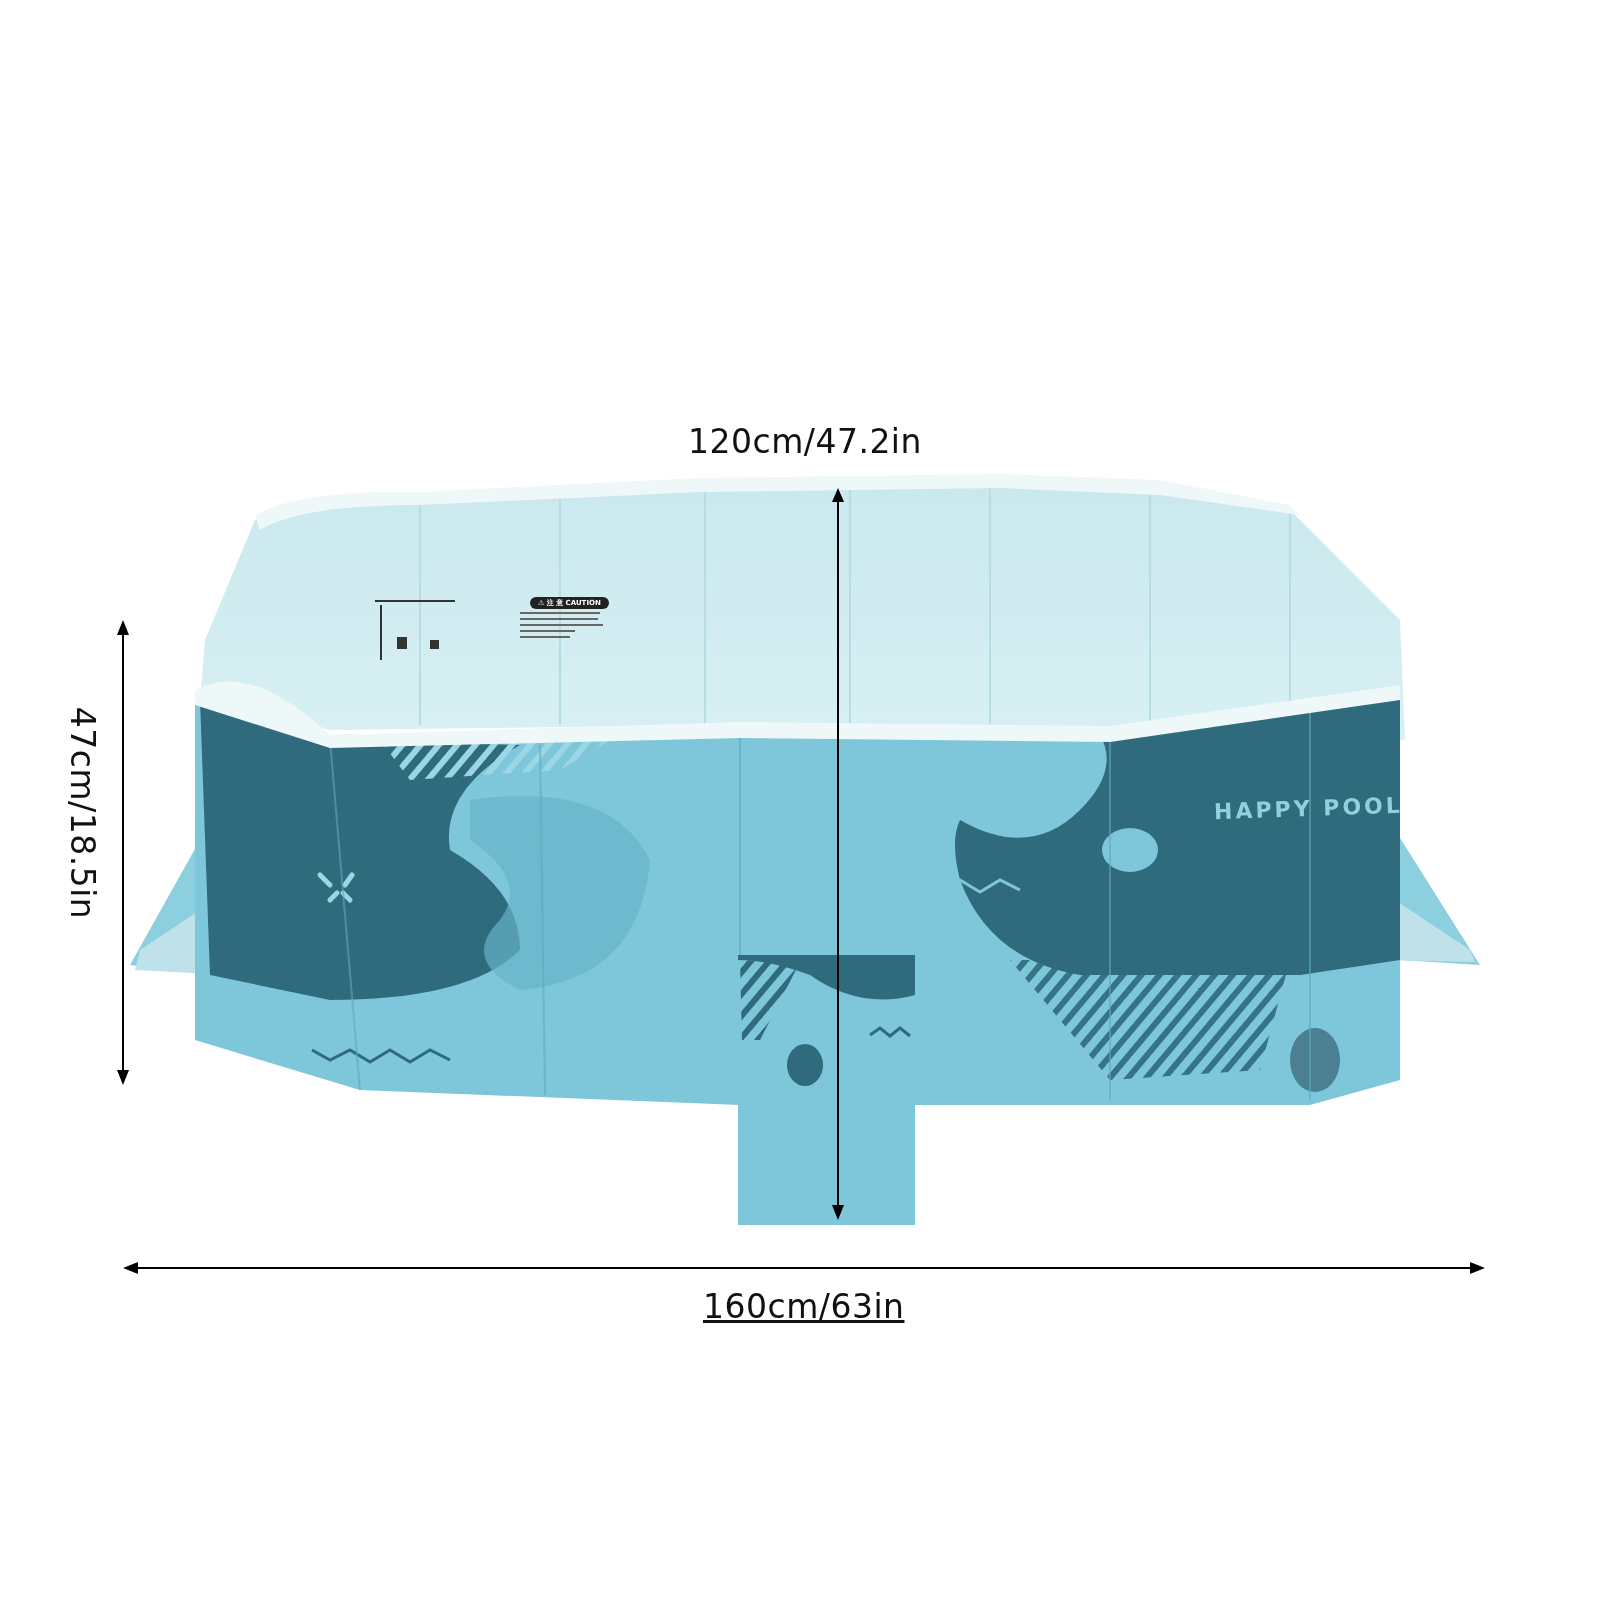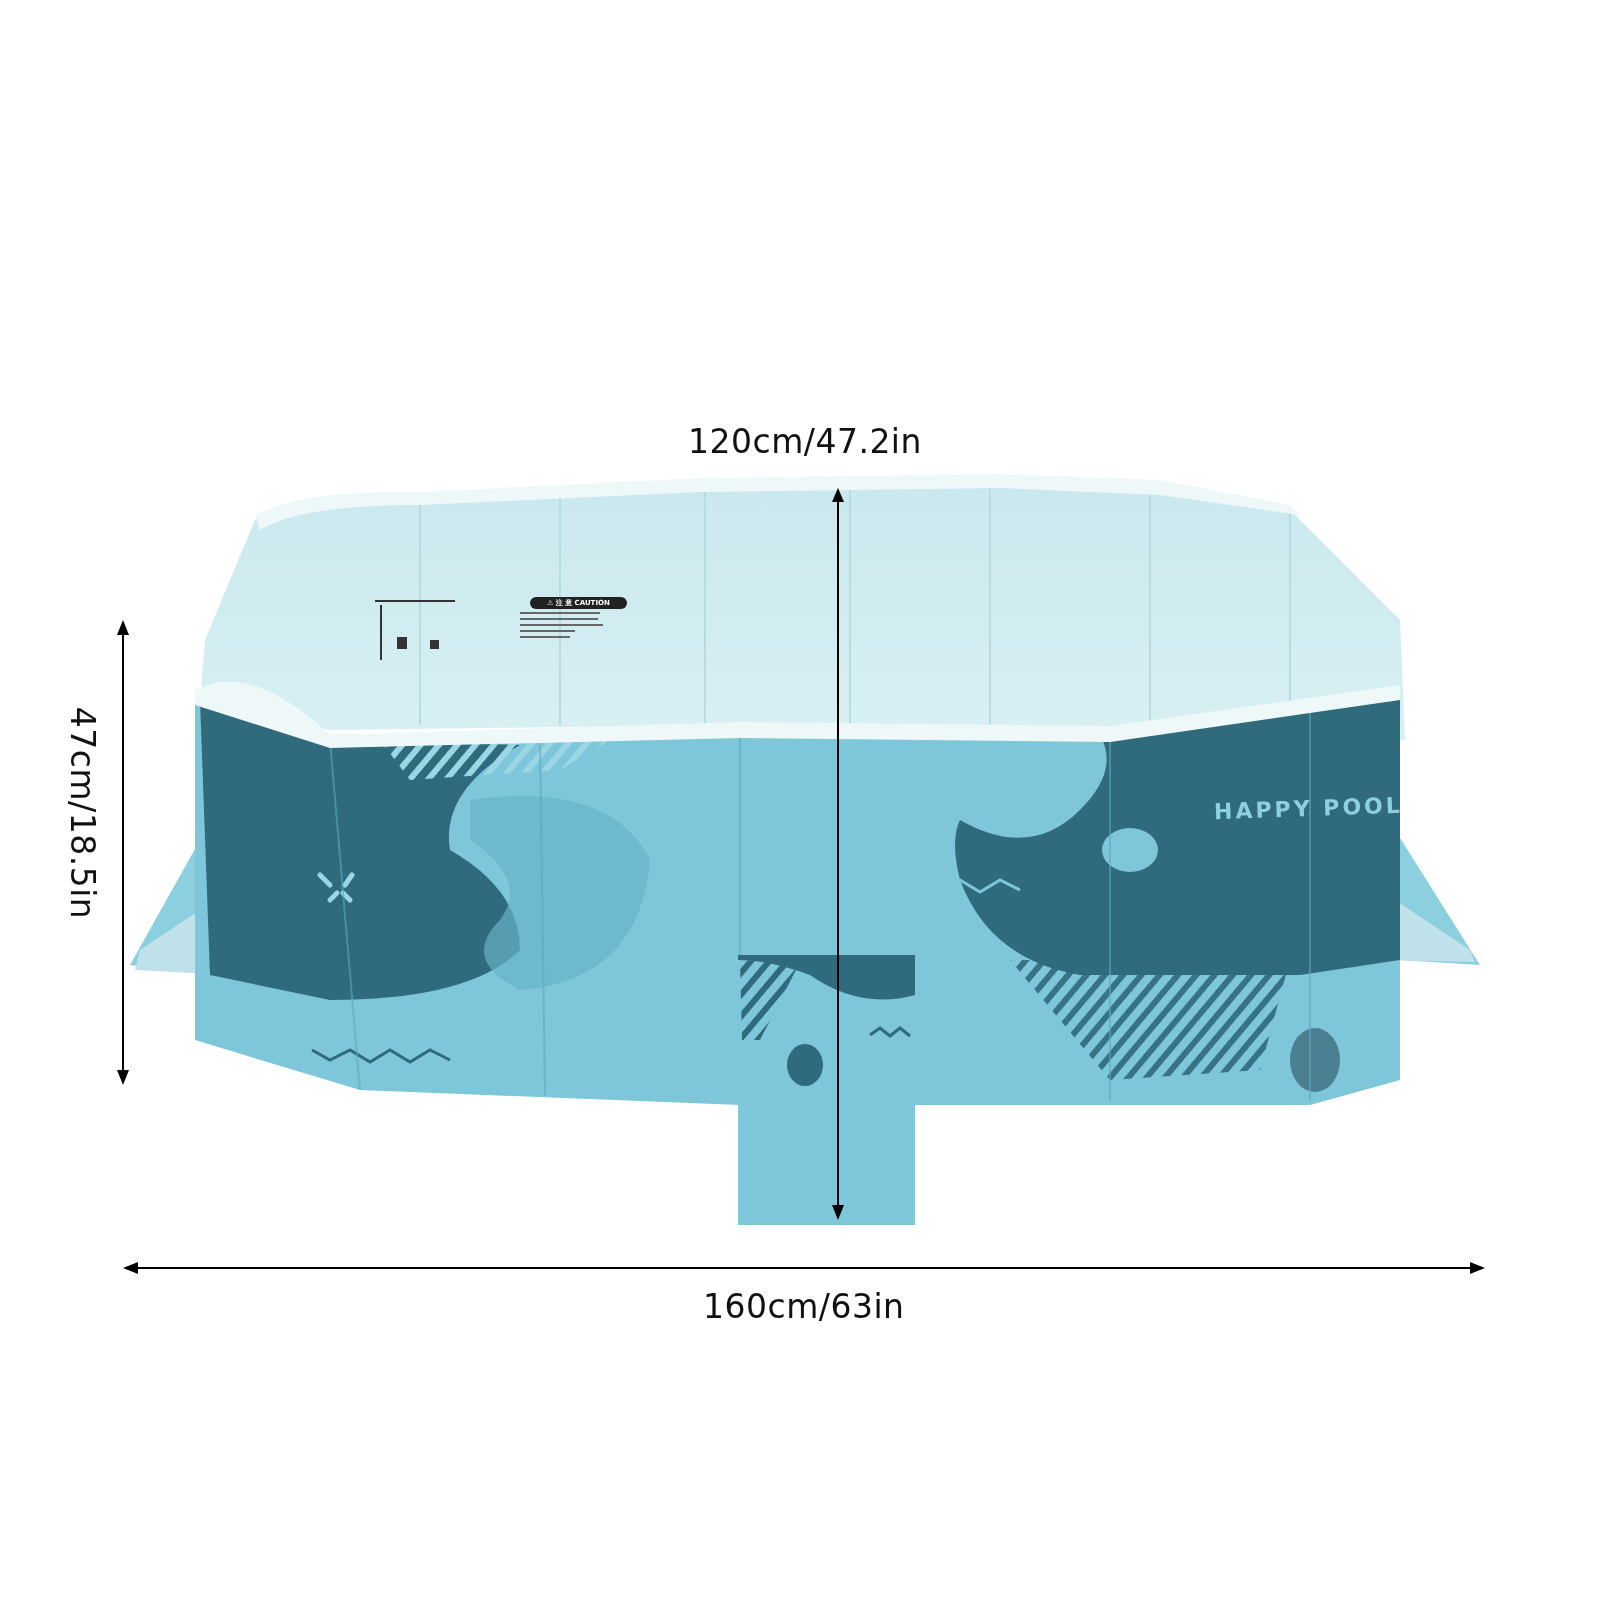--- a/index.html
+++ b/index.html
@@ -1,22 +1,22 @@
 <!DOCTYPE html>
 <html><head>
   <meta charset="utf-8">
   <style>
     html, body { margin: 0; padding: 0; background: #ffffff; }
     body { width: 1601px; height: 1601px; position: relative; overflow: hidden; font-family: "DejaVu Sans", sans-serif; }
     .canvas { position: absolute; left: 0; top: 0; width: 1601px; height: 1601px; }
     .dim-label { position: absolute; color: #111; font-size: 33px; letter-spacing: 0.5px; white-space: nowrap; }
     .dim-top { left: 688px; top: 422px; }
-    .dim-bottom { left: 703px; top: 1287px; }
+    .dim-bottom { left: 703px; top: 1287px; text-decoration: underline; }
     .dim-left { left: 82px; top: 813px; transform: translate(-50%, -50%) rotate(90deg); }
-    .caution-text { position: absolute; left: 530px; top: 597px; font-size: 7px; color: #fff; background: #222; padding: 1px 17px; border-radius: 6px; font-weight: bold; }
+    .caution-text { position: absolute; left: 530px; top: 597px; font-size: 7px; color: #fff; background: #222; padding: 1px 8px; border-radius: 6px; font-weight: bold; }
     .brand-text { position: absolute; left: 1214px; top: 796px; font-size: 22px; font-weight: bold; color: #8fd0de; letter-spacing: 3px; transform: rotate(-2deg); }
   </style>
 </head>
 <body>
 
 <div class="canvas">
   <svg width="1601" height="1601" viewBox="0 0 1601 1601">
     <defs>
       <pattern id="stripes" patternUnits="userSpaceOnUse" width="14" height="14" patternTransform="rotate(40)">
         <rect width="14" height="14" fill="none"></rect>

